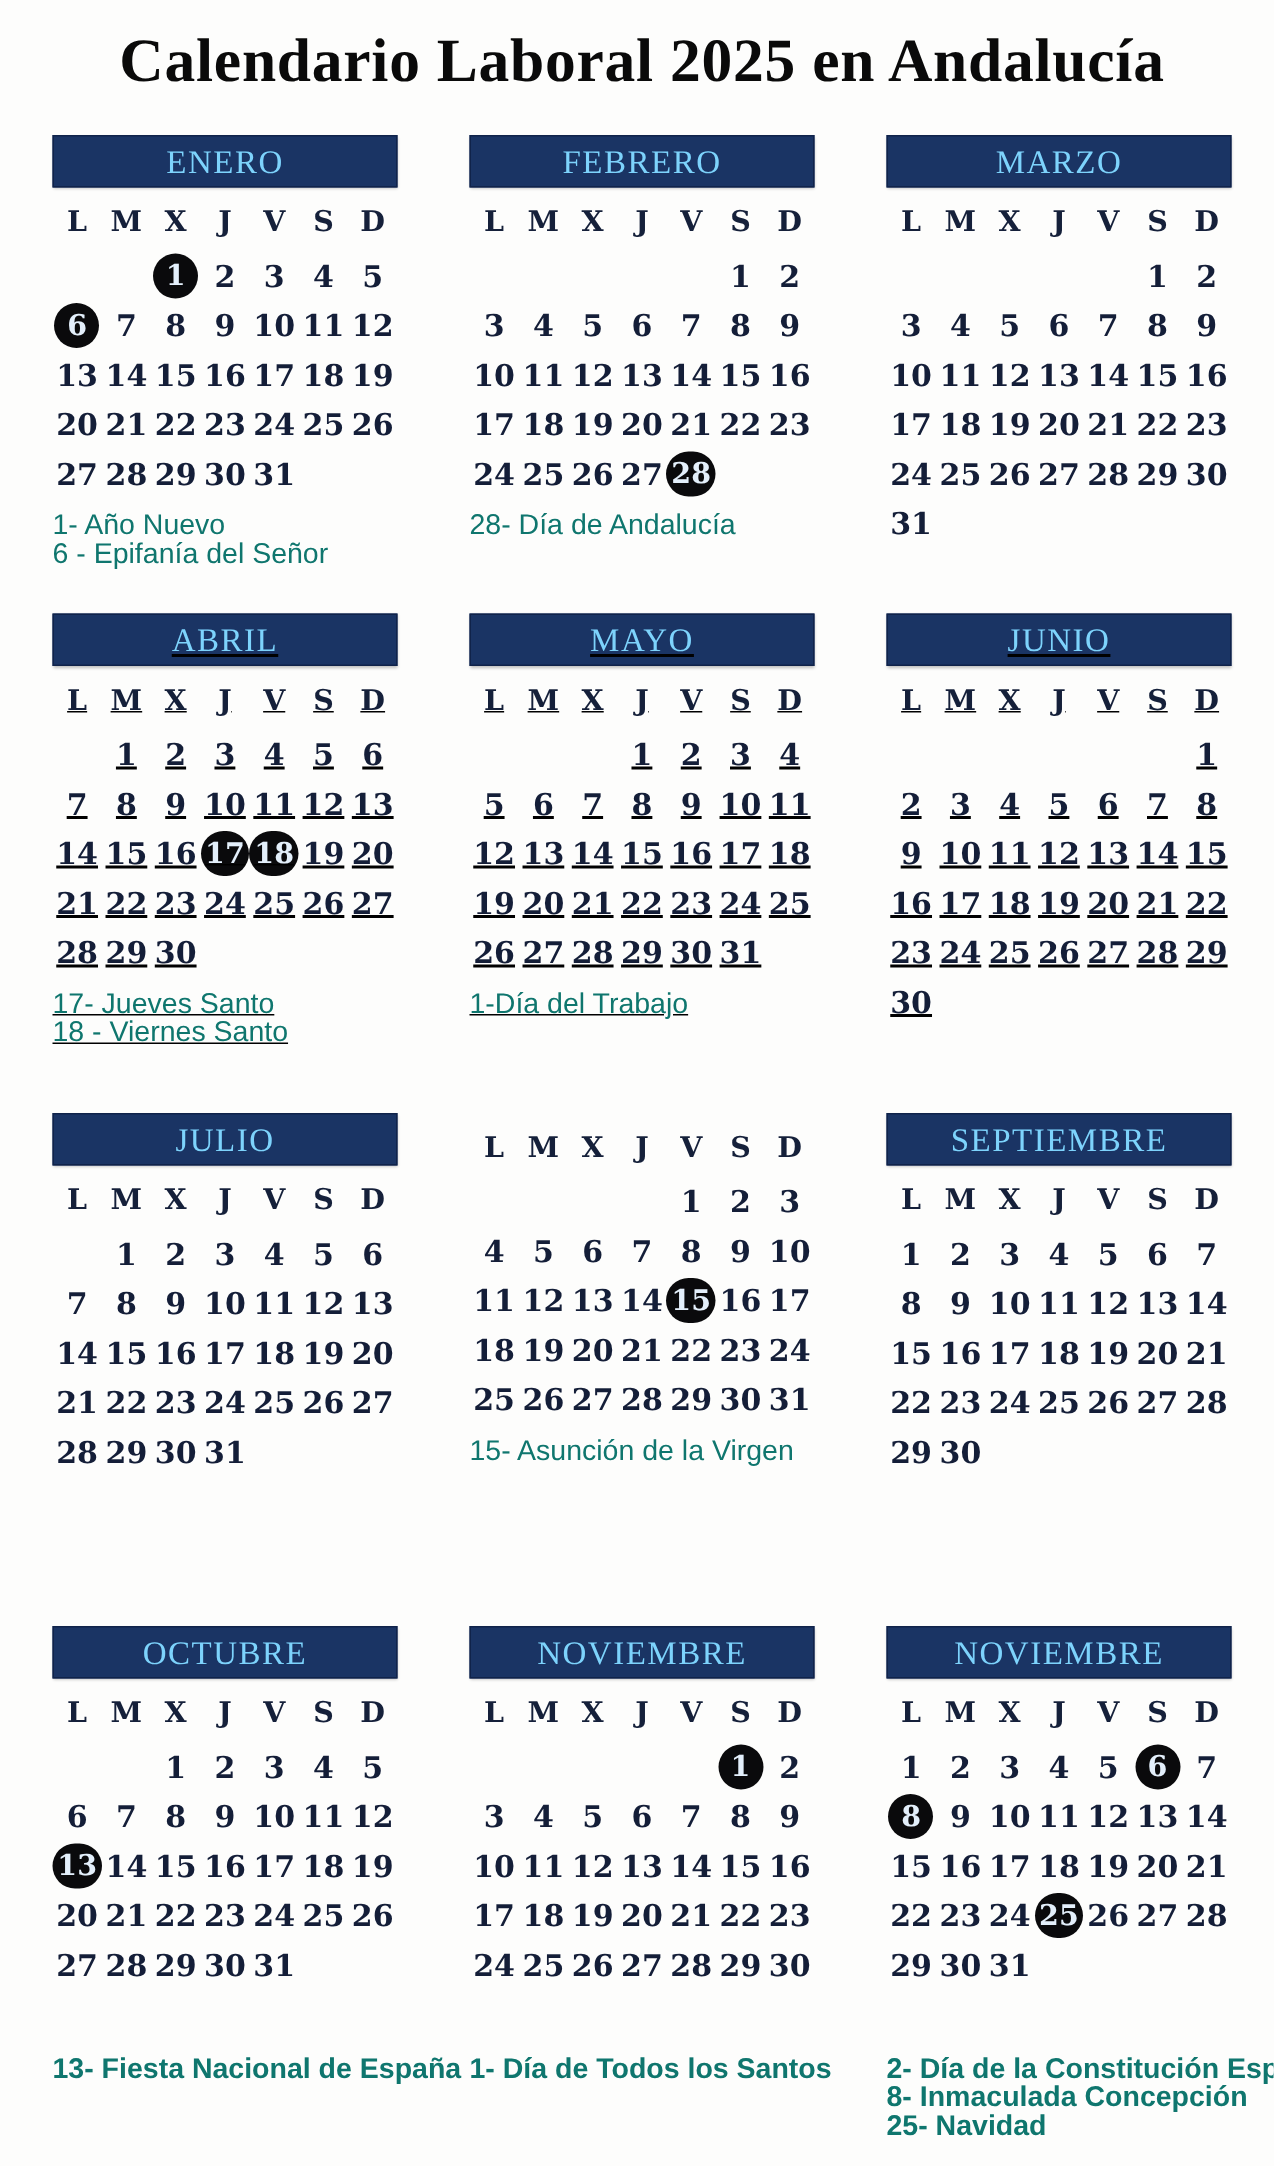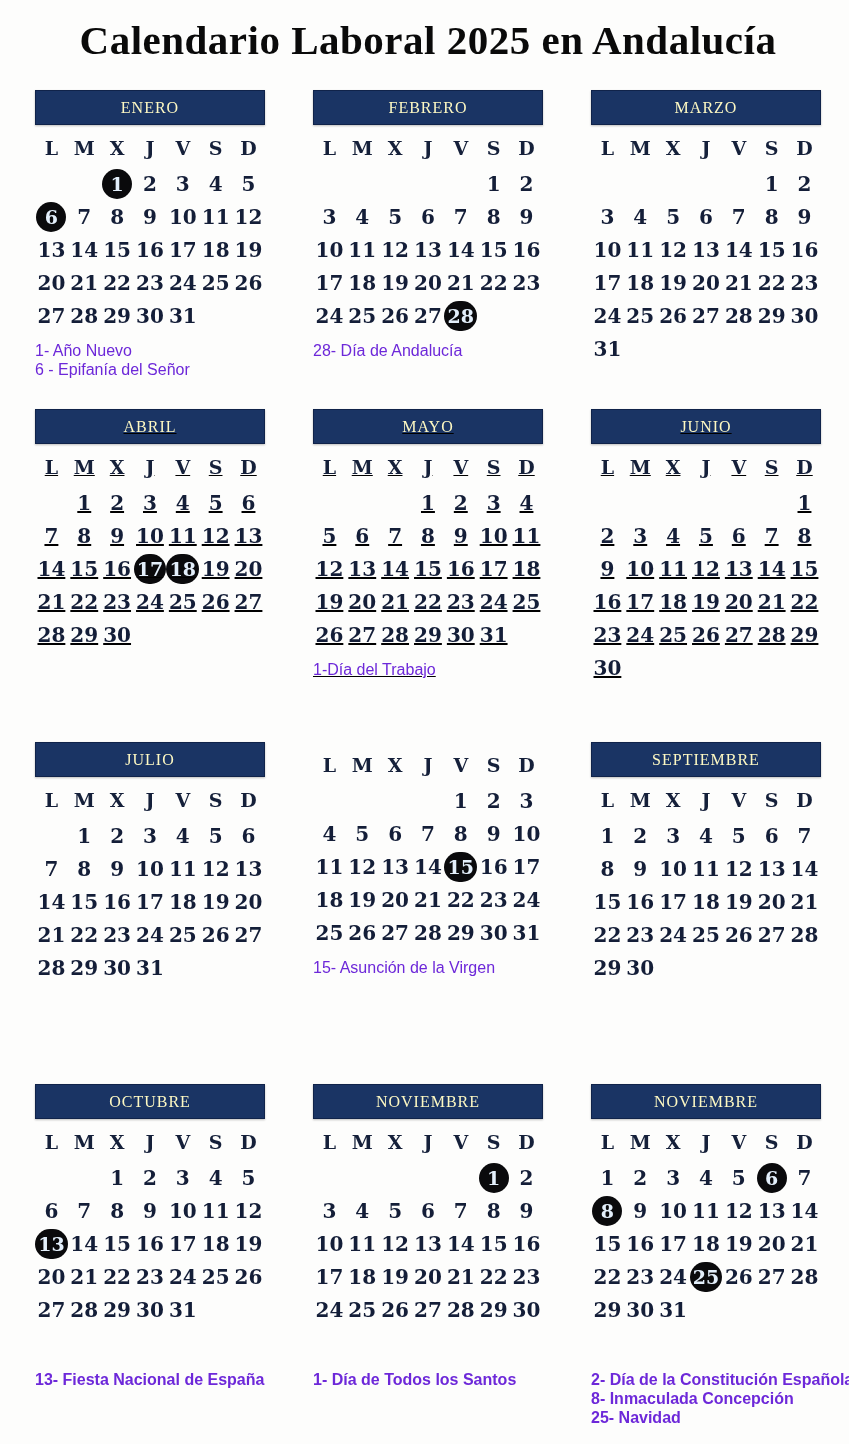--- a/index.html
+++ b/index.html
@@ -33,23 +33,23 @@
     display:flex;
     flex-direction:column;
   }
   .month-header{
     height:33px;line-height:33px;
     background:#1a3464;
     border:1px solid #10234a;
     box-shadow:0 1px 2px rgba(0,0,0,0.25);
     text-align:center;
     font-family:"Liberation Serif", serif;
-    font-size:16px;
+    font-size:22px;
     letter-spacing:1px;
-    color:#fef9c3;
+    color:#7dd3fc;
   }
   .weeks{margin-top:4px;}
   .week{display:flex;height:33px;}
   .week.dow{height:38px;}
   .cell{
     width:32.85px;height:100%;
     display:flex;align-items:center;justify-content:center;
     font-family:"DejaVu Serif", serif;
     font-size:20px;
     font-weight:600;
@@ -66,23 +66,23 @@
     min-width:30px;height:30px;
     padding:0 5px;
     box-sizing:border-box;
     border-radius:16px;
     background:#0a0a0c;
     color:#e3effb;
     font-size:19px;
   }
   .legend{
     margin-top:9px;
-    font-size:16px;
+    font-size:19px;
     font-weight:500;
-    color:#6d28d9;
+    color:#0f766e;
     line-height:19px;
   }
   .row-4 .legend{margin-top:44px;font-weight:bold;}
   .legend-line{white-space:nowrap;}
 </style>
 </head>
 <body>
 
 <div class="page">
   <h1 class="title">Calendario Laboral 2025 en Andalucía</h1>
@@ -574,20 +574,24 @@
               </div>
               <div class="cell">
                 <span>30</span>
               </div>
               <div class="cell"></div>
               <div class="cell"></div>
               <div class="cell"></div>
               <div class="cell"></div>
             </div>
           </div>
+          <div class="legend">
+            <div class="legend-line">17- Jueves Santo</div>
+            <div class="legend-line">18 - Viernes Santo</div>
+          </div>
         </div>
         <div class="month">
           <div class="month-header">MAYO</div>
           <div class="weeks">
             <div class="week dow">
               <div class="cell dowcell">L</div>
               <div class="cell dowcell">M</div>
               <div class="cell dowcell">X</div>
               <div class="cell dowcell">J</div>
               <div class="cell dowcell">V</div>

